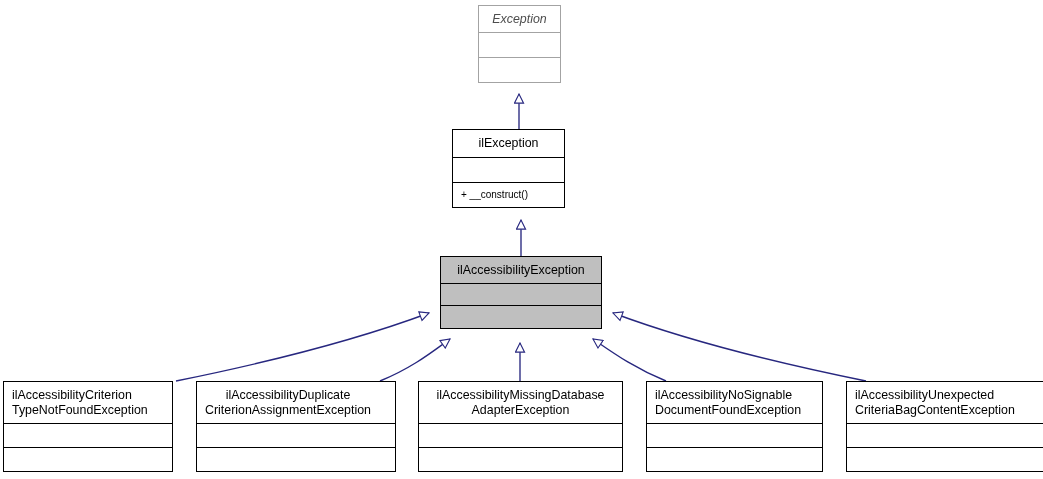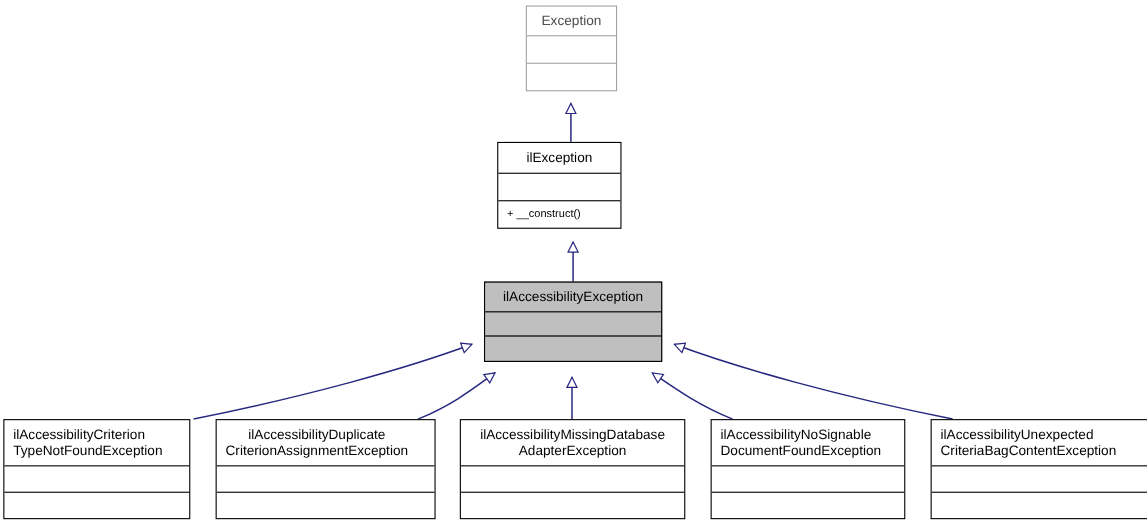--- a/index.html
+++ b/index.html
@@ -17,24 +17,24 @@
   .node .title{font-size:12.4px;line-height:14.5px;color:#000000;padding:2px 6px;white-space:pre-line;}
   .node .ops{font-size:10px;line-height:14px;color:#000000;padding:2px 8px;justify-content:flex-start;}
 
   
   .node.plain{border:1px solid #000000;}
   .node.plain .cell+.cell{border-top:1px solid #000000;}
 
   
   .node.ext{border:1px solid #a3a3a3;}
   .node.ext .cell+.cell{border-top:1px solid #a3a3a3;}
-  .node.ext .title{color:#4d4d4d;}
+  .node.ext .title{color:#4d4d4d;font-style:italic;}
 
   
-  .node.current{border:1px solid #000000;background:#0f172a;}
+  .node.current{border:1px solid #000000;background:#ef4444;}
   .node.current .cell+.cell{border-top:1px solid #000000;}
   .node.current .cell{background:#bfbfbf;}
 </style>
 </head>
 <body>
 
 <div id="stage">
 
   <svg id="edges" viewBox="0 0 1043 479" xmlns="http://www.w3.org/2000/svg">
     <defs>

